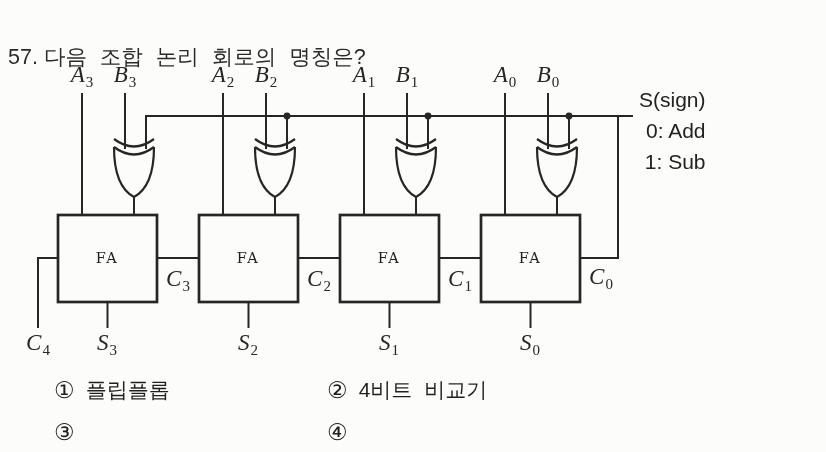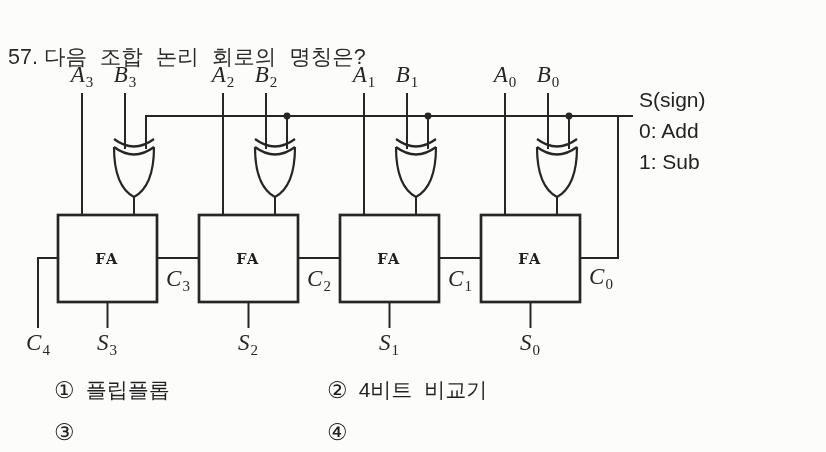--- a/index.html
+++ b/index.html
@@ -11,22 +11,22 @@
   svg.circuit { position:absolute; left:0; top:0; width:826px; height:452px; }
   .wire { stroke:var(--ink); stroke-width:2; fill:none; }
   .gate { stroke:var(--ink); stroke-width:2.2; fill:none; }
   .fa-rect { fill:var(--paper); stroke:var(--ink); stroke-width:2.7; }
   .dot { fill:var(--ink); stroke:none; }
   .mlabel { position:absolute; width:44px; text-align:center; font-family:Liberation Serif, serif;
             font-size:23px; color:var(--ink); white-space:nowrap; }
   .mlabel i { font-style:italic; }
   .mlabel sub { font-size:15px; margin-left:1px; vertical-align:-5px; }
   .fa-text { position:absolute; width:44px; text-align:center; top:250px; font-family:"DejaVu Serif", serif;
-             font-weight:bold; font-size:14.5px; letter-spacing:1.5px; color:#1e1e1e; }
-  .sign-legend { position:absolute; left:639px; top:84px; font-size:21px; line-height:31px; color:#222; white-space:nowrap; }
+             font-weight:normal; font-size:14.5px; letter-spacing:1.5px; color:#1e1e1e; }
+  .sign-legend { position:absolute; left:639px; top:84px; font-size:21px; line-height:31px; color:#222; white-space:nowrap;text-align:right; }
   .option { position:absolute; display:flex; align-items:baseline; gap:11px; font-size:21px;
             word-spacing:6px; color:#1f1f1f; white-space:nowrap; }
   .option .marker { font-size:23px; position:relative; top:1px; }
 </style>
 </head>
 <body>
 
 <div class="title"><span class="qnum">57.</span><span>다음 조합 논리 회로의 명칭은?</span></div>
 
 <svg class="circuit" viewBox="0 0 826 452">

